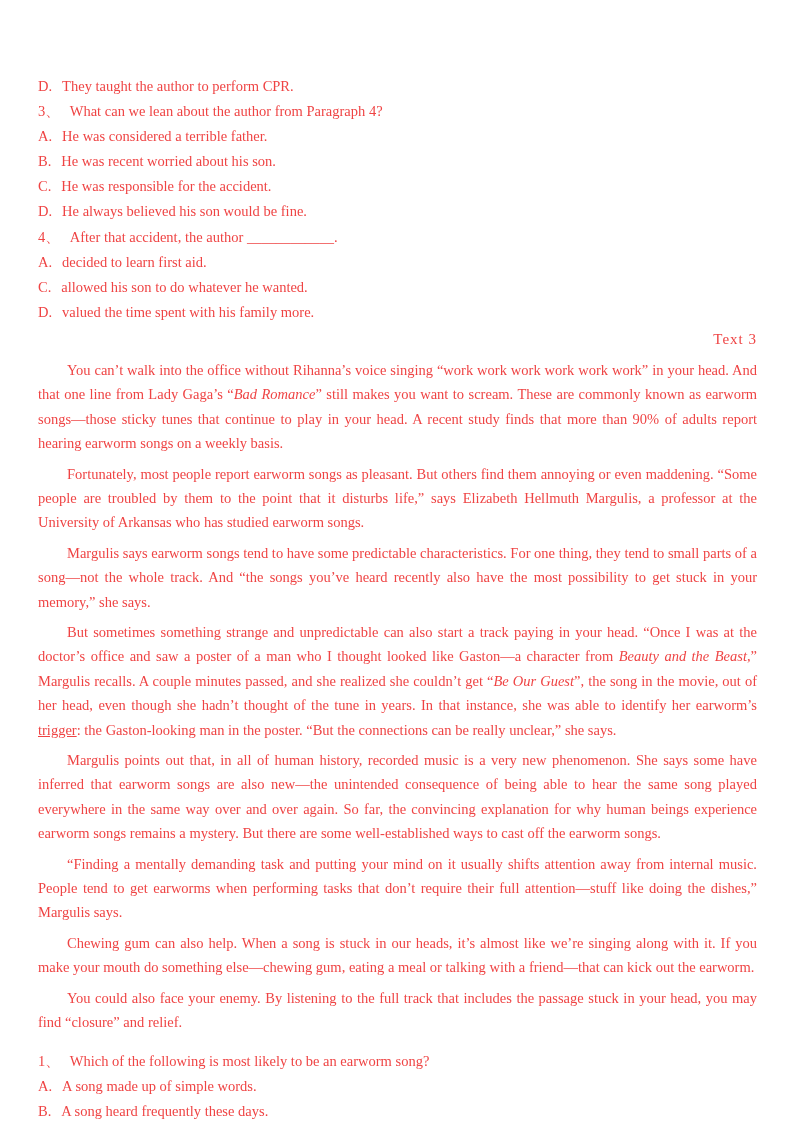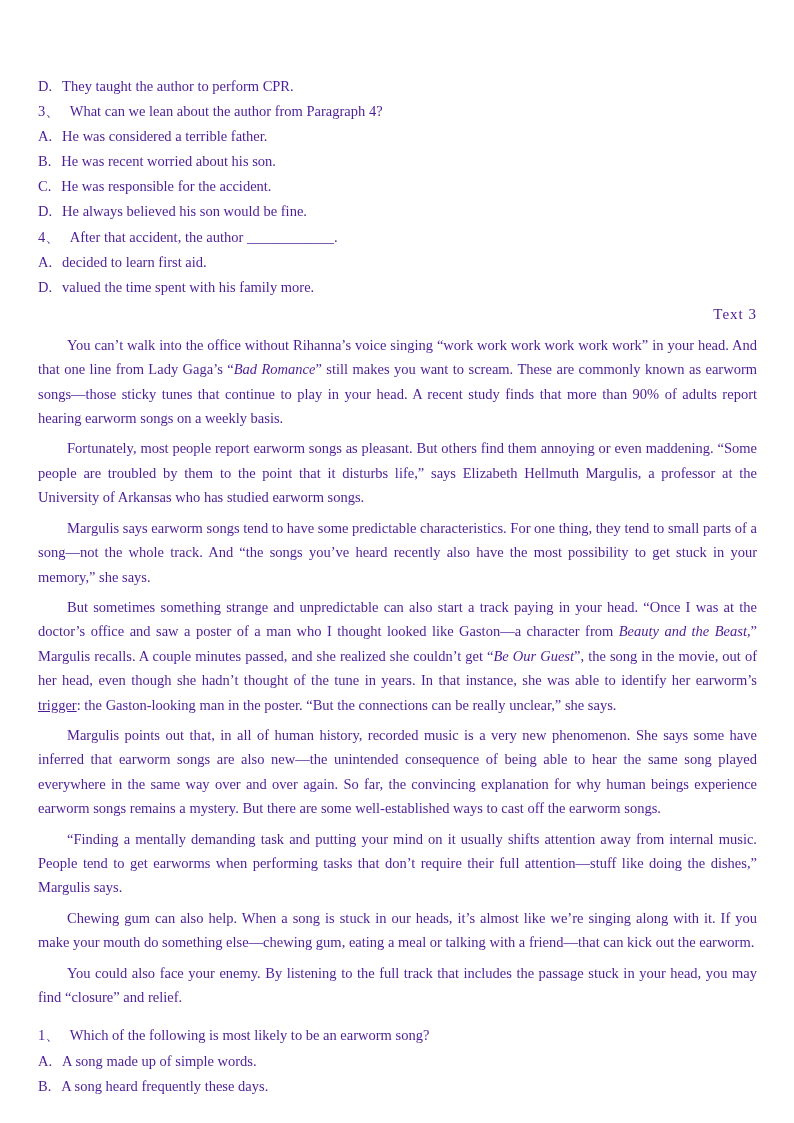--- a/index.html
+++ b/index.html
@@ -6,21 +6,21 @@
   html, body { background: #ffffff; }
   .page {
     position: relative;
     width: 794px;
     height: 1123px;
     margin: 0 auto;
     background: #ffffff;
     padding: 74px 37px 0 38px;
     font-family: "Liberation Serif", "DejaVu Serif", "DejaVu Sans", serif;
     font-size: 14.5px;
-    color: #4c1d95;
+    color: #ef4444;
     overflow: hidden;
   }
   .q-line {
     line-height: 25.1px;
     white-space: normal;
   }
   .q-label {
     display: inline-block;
     margin-right: 10px;
     font-family: "Liberation Serif", "DejaVu Sans", serif;
@@ -50,20 +50,21 @@
 
   <section class="questions top">
     <div class="q-line"><span class="q-label">D.</span><span class="q-text">They taught the author to perform CPR.</span></div>
     <div class="q-line"><span class="q-label">3、</span><span class="q-text">What can we lean about the author from Paragraph 4?</span></div>
     <div class="q-line"><span class="q-label">A.</span><span class="q-text">He was considered a terrible father.</span></div>
     <div class="q-line"><span class="q-label">B.</span><span class="q-text">He was recent worried about his son.</span></div>
     <div class="q-line"><span class="q-label">C.</span><span class="q-text">He was responsible for the accident.</span></div>
     <div class="q-line"><span class="q-label">D.</span><span class="q-text">He always believed his son would be fine.</span></div>
     <div class="q-line"><span class="q-label">4、</span><span class="q-text">After that accident, the author ____________.</span></div>
     <div class="q-line"><span class="q-label">A.</span><span class="q-text">decided to learn first aid.</span></div>
+    <div class="q-line"><span class="q-label">C.</span><span class="q-text">allowed his son to do whatever he wanted.</span></div>
     <div class="q-line"><span class="q-label">D.</span><span class="q-text">valued the time spent with his family more.</span></div>
   </section>
 
   <h2 class="passage-heading">Text 3</h2>
 
   <section class="passage">
     <p><span>You can’t walk into the office without Rihanna’s voice singing “work work work work work work” in your head. And that one line from Lady Gaga’s “</span><span class="run-i">Bad Romance</span><span>” still makes you want to scream. These are commonly known as earworm songs—those sticky tunes that continue to play in your head. A recent study finds that more than 90% of adults report hearing earworm songs on a weekly basis.</span></p>
     <p><span>Fortunately, most people report earworm songs as pleasant. But others find them annoying or even maddening. “Some people are troubled by them to the point that it disturbs life,” says Elizabeth Hellmuth Margulis, a professor at the University of Arkansas who has studied earworm songs.</span></p>
     <p><span>Margulis says earworm songs tend to have some predictable characteristics. For one thing, they tend to small parts of a song—not the whole track. And “the songs you’ve heard recently also have the most possibility to get stuck in your memory,” she says.</span></p>
     <p><span>But sometimes something strange and unpredictable can also start a track paying in your head. “Once I was at the doctor’s office and saw a poster of a man who I thought looked like Gaston—a character from </span><span class="run-i">Beauty and the Beast</span><span>,” Margulis recalls. A couple minutes passed, and she realized she couldn’t get “</span><span class="run-i">Be Our Guest</span><span>”, the song in the movie, out of her head, even though she hadn’t thought of the tune in years. In that instance, she was able to identify her earworm’s </span><span class="run-u">trigger</span><span>: the Gaston-looking man in the poster. “But the connections can be really unclear,” she says.</span></p>

